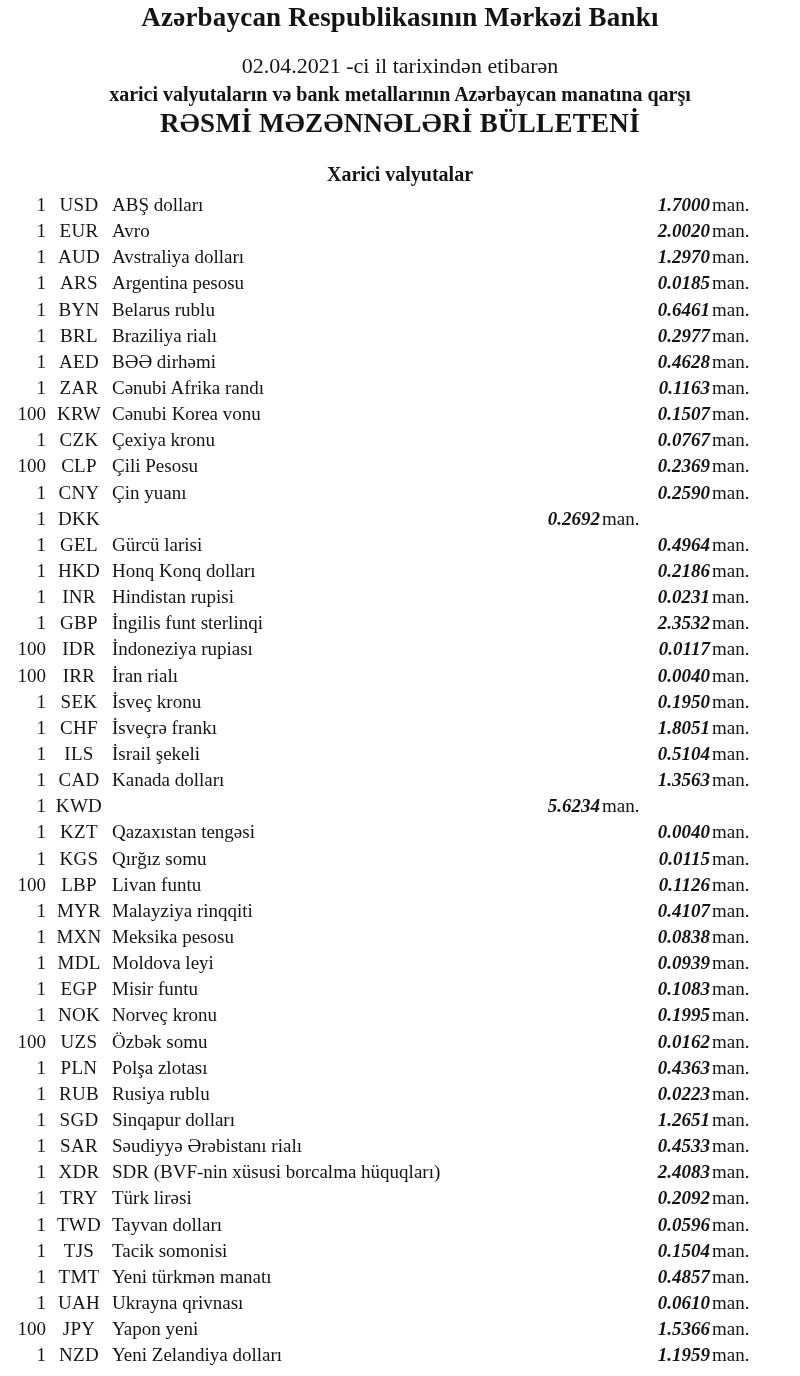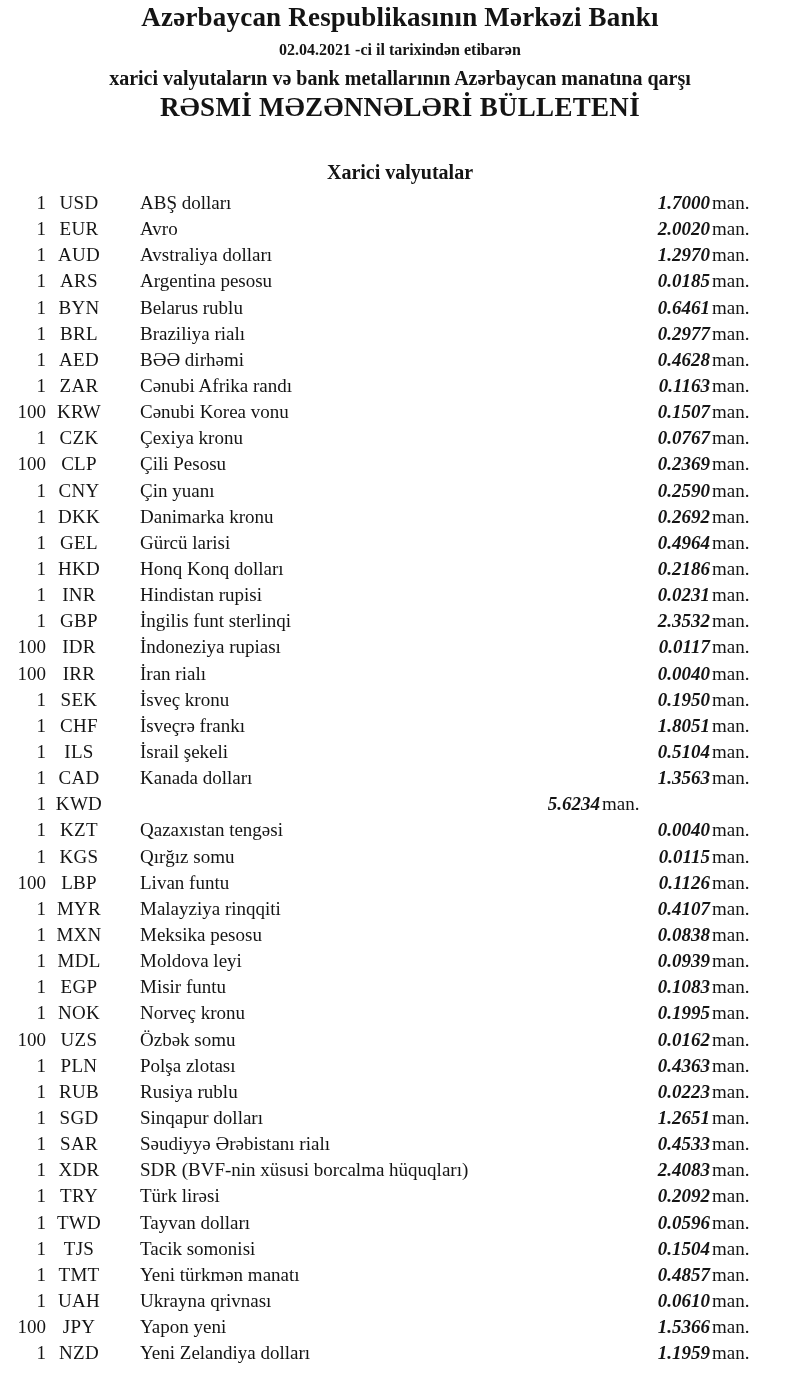--- a/index.html
+++ b/index.html
@@ -23,45 +23,45 @@
     text-align: center;
   }
   .bank-title {
     font-size: 27px;
     font-weight: bold;
     line-height: 34px;
     margin: 0;
     letter-spacing: 0.2px;
   }
   .date-line {
-    font-size: 16px;
-    font-weight: bold;
+    font-size: 22px;
+    font-weight: normal;
     line-height: 24px;
-    margin-top: 4px;
+    margin-top: 20px;
   }
   .subject-line {
     font-size: 20px;
     font-weight: bold;
     line-height: 24px;
     margin-top: 4px;
     font-family: Liberation Serif, serif;
   }
   .bulletin-line {
     font-size: 27px;
     font-weight: bold;
     line-height: 26px;
     margin-top: 4px;
     letter-spacing: 0.3px;
   }
   .section-title {
     text-align: center;
     font-size: 20px;
     font-weight: bold;
     line-height: 24px;
-    margin-top: 40px;
+    margin-top: 26px;
   }
   .rates-table {
     margin-top: 6px;
   }
   .rate-row {
     display: grid;
     grid-template-columns: 46px 66px 1fr 110px 60px;
     box-sizing: border-box;
     padding-right: 30px;
     height: 26.15px;
@@ -72,21 +72,20 @@
     text-align: right;
   }
   .cell-code {
     text-align: center;
     letter-spacing: 0.3px;
   }
   .cell-name {
     text-align: left;
     white-space: nowrap;
     overflow: hidden;
-    margin-left: 28px;
   }
   .cell-rate {
     text-align: right;
     font-weight: bold;
     font-style: italic;
   }
   .cell-unit {
     text-align: left;
     padding-left: 2px;
     box-sizing: border-box;
@@ -199,21 +198,20 @@
     <span class="cell-qty">1</span>
     <span class="cell-code">CNY</span>
     <span class="cell-name">Çin yuanı</span>
     <span class="cell-rate">0.2590</span>
     <span class="cell-unit">man.</span>
   </div>
 
   <div class="rate-row">
     <span class="cell-qty">1</span>
     <span class="cell-code">DKK</span>
-    <span class="cell-name">Danimarka kronu</span>
     <span class="cell-rate">0.2692</span>
     <span class="cell-unit">man.</span>
   </div>
 
   <div class="rate-row">
     <span class="cell-qty">1</span>
     <span class="cell-code">GEL</span>
     <span class="cell-name">Gürcü larisi</span>
     <span class="cell-rate">0.4964</span>
     <span class="cell-unit">man.</span>

